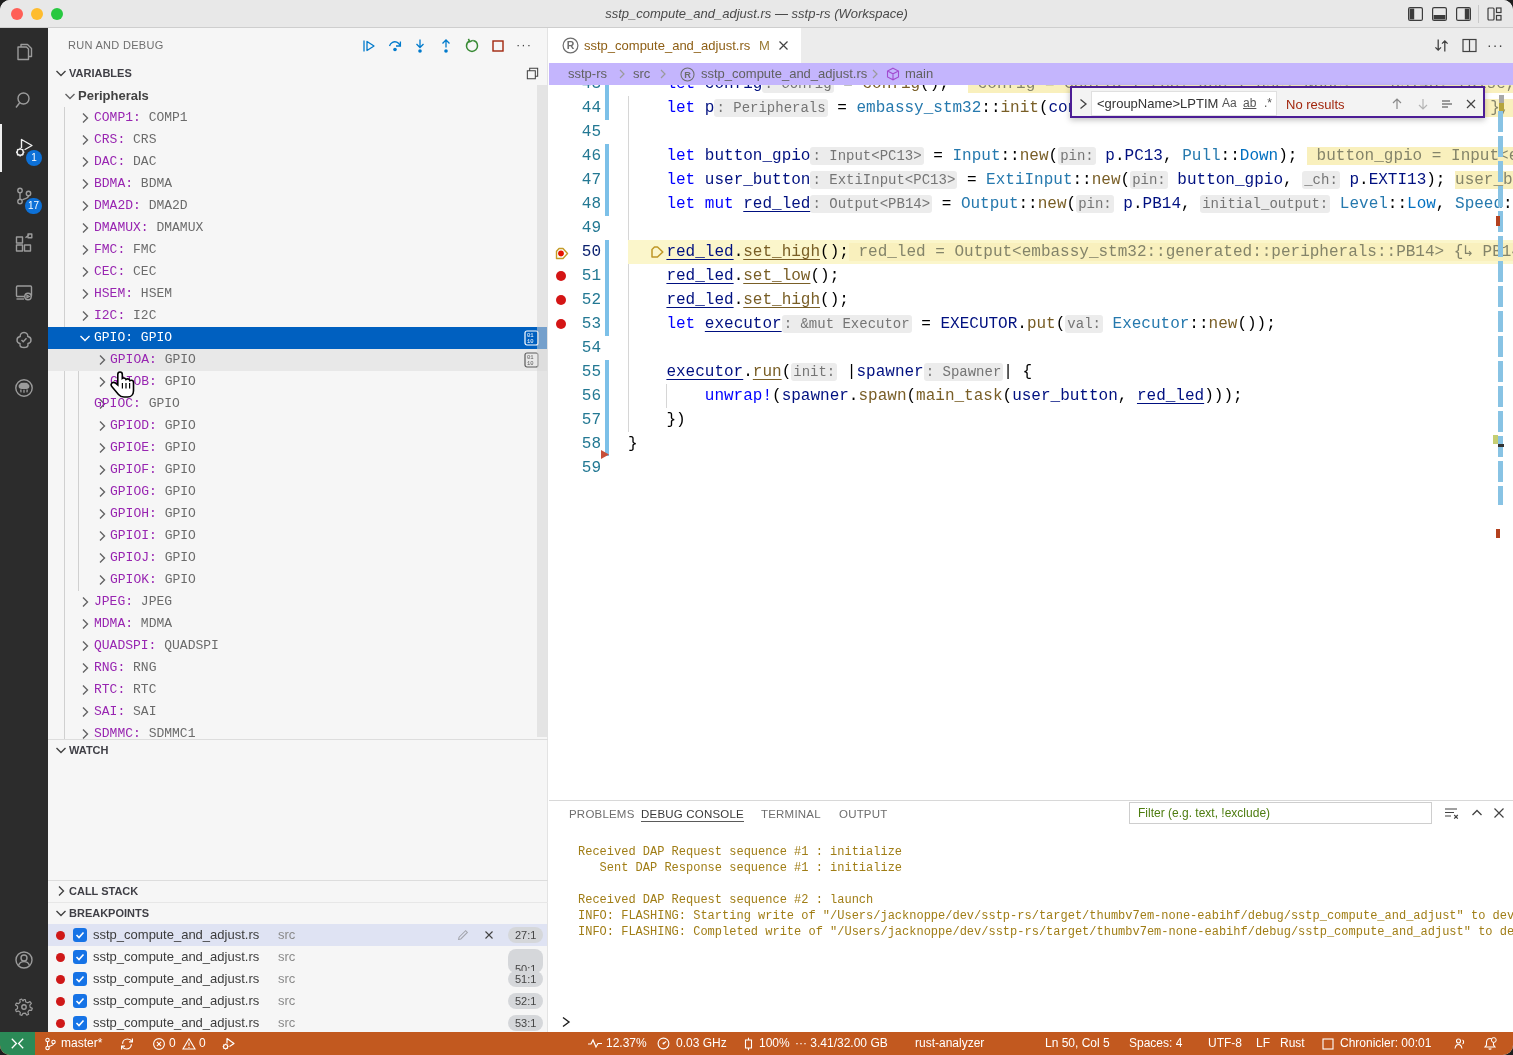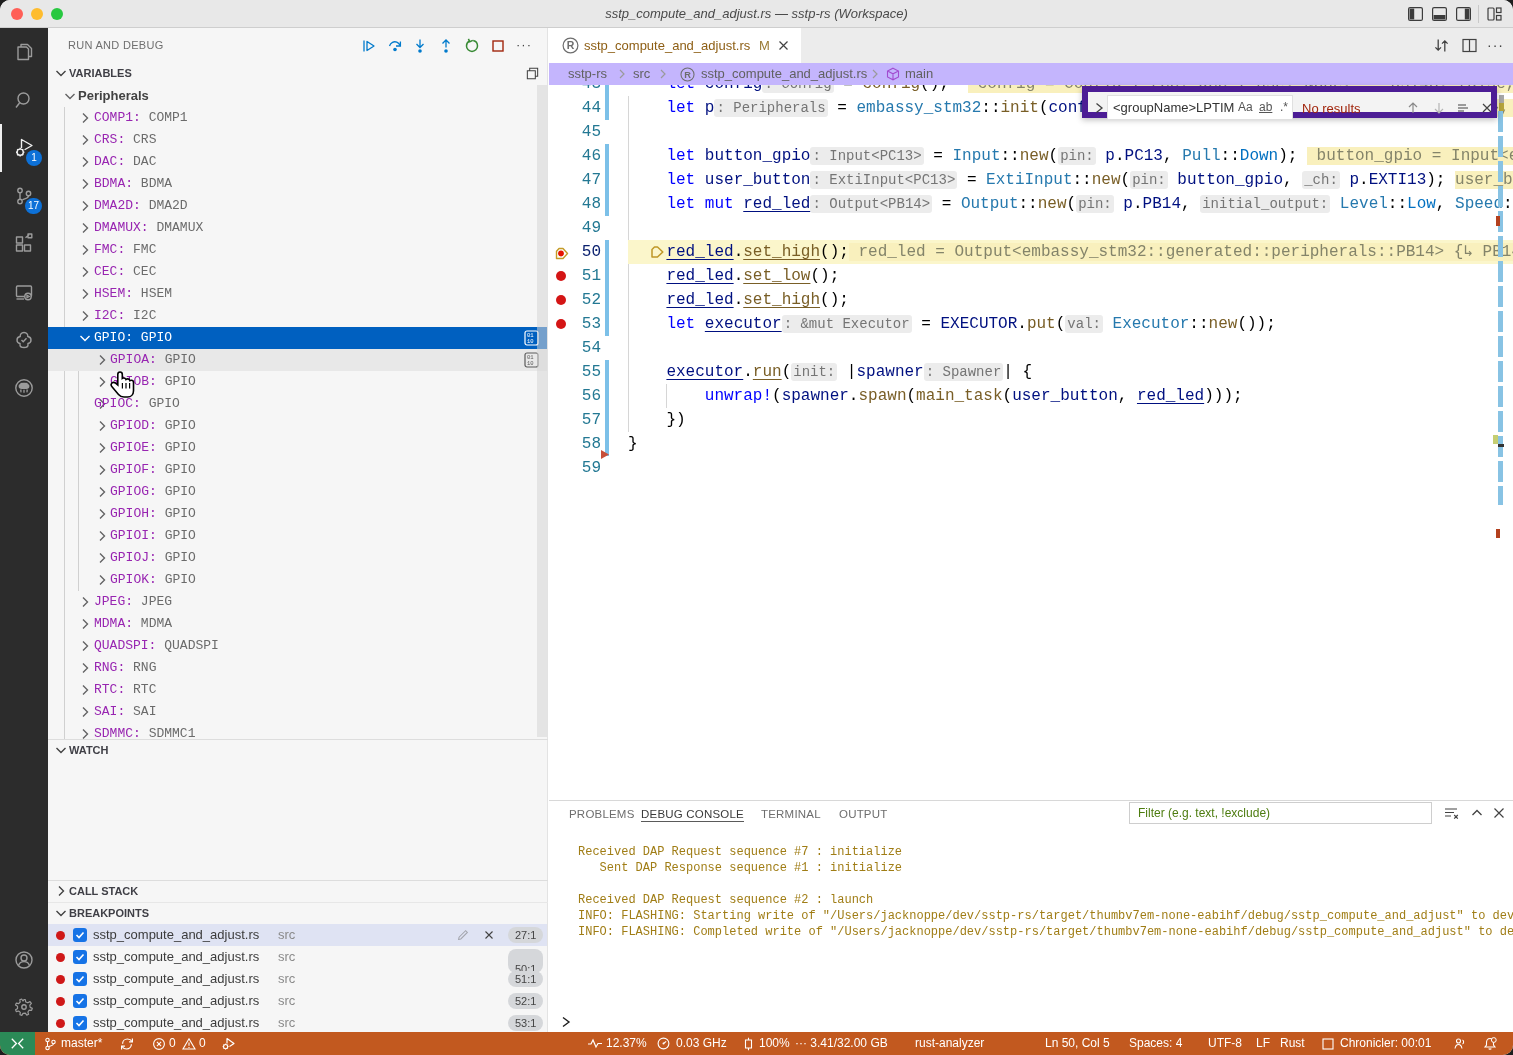--- a/index.html
+++ b/index.html
@@ -581,21 +581,21 @@
     </div>
 
     <div class="abs" style="left:950px;top:67px;width:5px;height:8px;background:#a8a8a8;"></div>
     <div class="abs" style="left:950px;top:75px;width:5px;height:8px;background:#b5a43c;"></div>
     <div class="abs" style="left:949px;top:83px;width:5px;height:394px;background:repeating-linear-gradient(to bottom,#88c3e4 0px,#88c3e4 21px,rgba(136,195,228,0) 21px,rgba(136,195,228,0) 25px);"></div>
     <div class="abs" style="left:947px;top:188px;width:4px;height:10px;background:#b3401e;"></div>
     <div class="abs" style="left:947px;top:501px;width:4px;height:9px;background:#b3401e;"></div>
     <div class="abs" style="left:944px;top:407px;width:5px;height:9px;background:#c5ce72;"></div>
     <div class="abs" style="left:949px;top:416px;width:6px;height:3px;background:#333;"></div>
 
-    <div class="abs" style="left:521px;top:58px;width:415px;height:32px;background:#f3f3f3;border:6px solid #4c1d95;box-shadow:0 2px 6px rgba(0,0,0,.25);margin-left:12px;">
+    <div class="abs" style="left:521px;top:58px;width:415px;height:32px;background:#f3f3f3;border:2px solid #4c1d95;box-shadow:0 2px 6px rgba(0,0,0,.25);">
       <svg style="position:absolute;left:4px;top:9px;" width="14" height="14" viewBox="0 0 14 14">
           <path d="M4.5 2.5 L10 7 L4.5 11.5" stroke="#424242" fill="none" stroke-width="1.3"></path>
         </svg>
       <div style="position:absolute;left:19px;top:3px;width:186px;height:25px;background:#fff;border:1px solid #e0e0e0;"></div>
       <div style="position:absolute;left:25px;top:3px;width:121px;height:25px;line-height:25px;font-size:13px;color:#333;overflow:hidden;white-space:nowrap;">&lt;groupName&gt;LPTIM</div>
       <span style="position:absolute;left:150px;top:3px;line-height:25px;font-size:12px;color:#555;">Aa</span>
       <span style="position:absolute;left:171px;top:3px;line-height:25px;font-size:12px;color:#555;text-decoration:underline;">ab</span>
       <span style="position:absolute;left:192px;top:3px;line-height:25px;font-size:12px;color:#555;">.*</span>
       <span style="position:absolute;left:214px;top:4px;line-height:25px;font-size:13px;color:#a1260d;">No results</span>
       <svg style="position:absolute;left:318px;top:9px;" width="14" height="14" viewBox="0 0 14 14">
@@ -624,21 +624,21 @@
     <svg class="abs" style="left:895px;top:5px;" width="15" height="14" viewBox="0 0 15 14">
         <path d="M1 3 L13 3 M1 6.5 L10 6.5 M1 10 L7 10 M10.2 9 L13.8 12.6 M13.8 9 L10.2 12.6" stroke="#424242" fill="none" stroke-width="1.2"></path>
       </svg>
     <svg class="abs" style="left:921px;top:5px;" width="14" height="14" viewBox="0 0 14 14">
         <path d="M2.5 9 L7 4.5 L11.5 9" stroke="#424242" fill="none" stroke-width="1.3"></path>
       </svg>
     <svg class="abs" style="left:943px;top:5px;" width="14" height="14" viewBox="0 0 14 14">
         <path d="M2.5 2.5 L11.5 11.5 M11.5 2.5 L2.5 11.5" stroke="#424242" stroke-width="1.2"></path>
       </svg>
     <div class="console">
-      <div class="abs" style="left:29px;top:44px;">Received DAP Request sequence #7 : initialize</div>
+      <div class="abs" style="left:29px;top:44px;">Received DAP Request sequence #1 : initialize</div>
       <div class="abs" style="left:29px;top:60px;">   Sent DAP Response sequence #1 : initialize</div>
       <div class="abs" style="left:29px;top:92px;">Received DAP Request sequence #2 : launch</div>
       <div class="abs" style="left:29px;top:108px;">INFO: FLASHING: Starting write of "/Users/jacknoppe/dev/sstp-rs/target/thumbv7em-none-eabihf/debug/sstp_compute_and_adjust" to devi</div>
       <div class="abs" style="left:29px;top:124px;">INFO: FLASHING: Completed write of "/Users/jacknoppe/dev/sstp-rs/target/thumbv7em-none-eabihf/debug/sstp_compute_and_adjust" to dev</div>
     </div>
     <svg class="abs" style="left:10px;top:214px;" width="14" height="14" viewBox="0 0 14 14">
         <path d="M4 2.5 L10 7 L4 11.5" stroke="#1e1e1e" fill="none" stroke-width="1.4"></path>
       </svg>
   </div>
 

